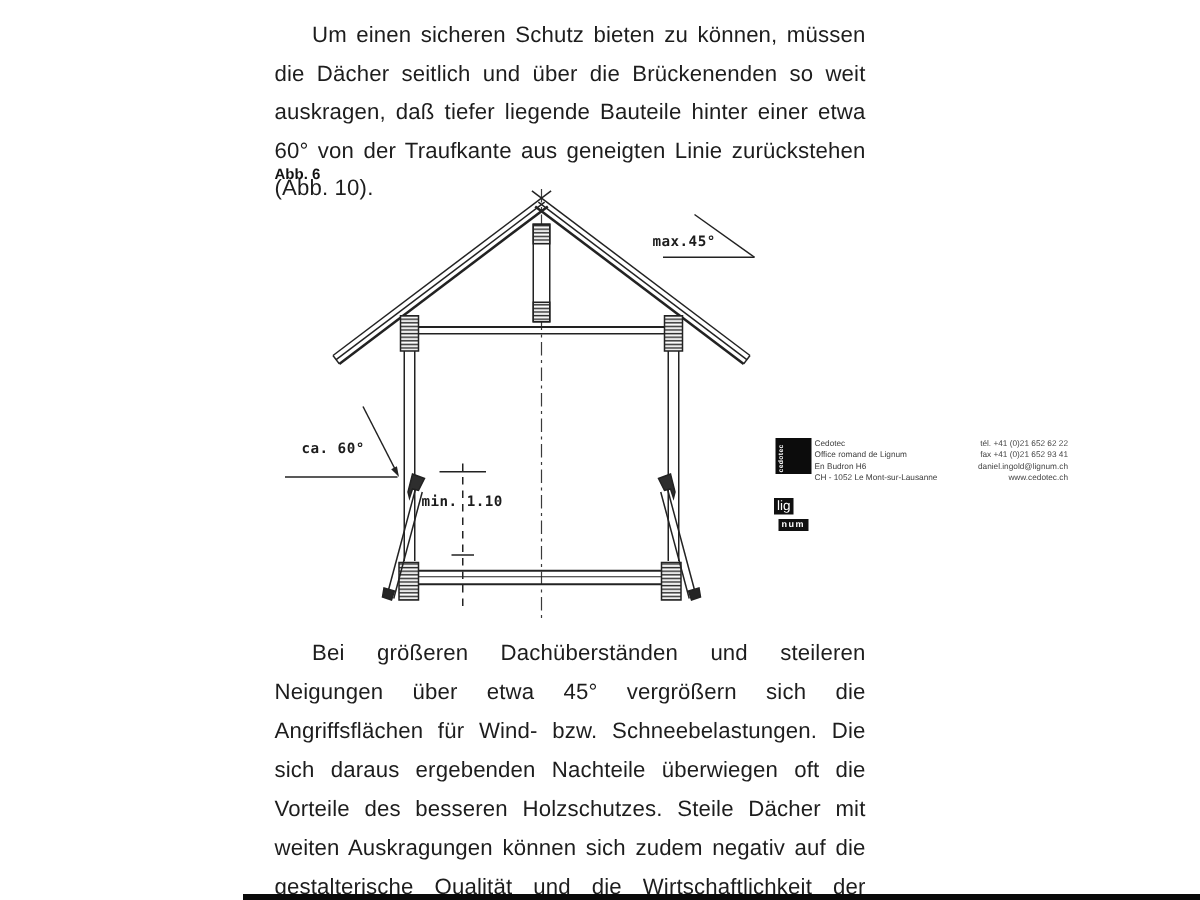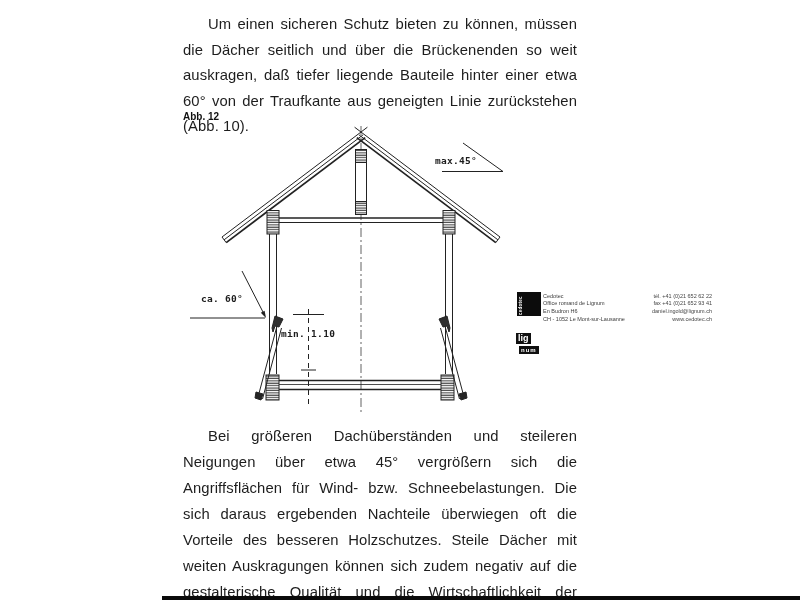--- a/index.html
+++ b/index.html
@@ -13,38 +13,38 @@
   .abb-label{position:absolute;left:183px;top:111px;font-size:10px;font-weight:bold;color:#111;}
   .figure-wrap{position:absolute;left:185px;top:123px;width:335px;height:302px;}
   svg text{font-family:"DejaVu Sans Mono","Liberation Mono",monospace;font-weight:bold;
            font-size:9.5px;fill:#1c1c1c;letter-spacing:.3px;}
   
   .cedotec-square{position:absolute;left:517px;top:292px;width:24px;height:24px;background:#0c0c0c;}
   .cedotec-vert{position:absolute;left:1px;top:23px;color:#fff;font-size:9px;font-weight:bold;
                 letter-spacing:.5px;transform:rotate(-90deg) scale(0.5);transform-origin:0 0;
                 white-space:nowrap;}
   .lignum-logo{position:absolute;left:516px;top:327px;}
-  .lignum-top{display:inline-block;background:#101010;color:#fff;font-weight:bold;
+  .lignum-top{display:inline-block;background:#101010;color:#fff;font-weight:normal;
               font-size:9px;line-height:9px;padding:1px 2px;}
   .lignum-bottom{display:block;background:#101010;color:#fff;font-weight:bold;width:fit-content;
                  font-size:6px;line-height:6px;padding:1px 2px;margin:1px 0 0 3px;letter-spacing:1px;}
   .lh-col{position:absolute;top:292px;width:200px;font-size:11px;line-height:15.4px;color:#3c3c3c;
           transform:scale(0.5);transform-origin:top left;}
   #lh-address{left:543px;}
   #lh-contact{left:612px;text-align:right;color:#454545;}
   .scan-line{position:absolute;left:162px;top:596px;width:638px;height:3.5px;background:#0a0a0a;}
 </style>
 </head>
 <body>
 
 <div class="page">
 
   <div class="para" id="para-top">Um einen sicheren Schutz bieten zu können, müssen die Dächer seitlich und über die Brückenenden so weit auskragen, daß tiefer liegende Bauteile hinter einer etwa 60° von der Traufkante aus geneigten Linie zurückstehen (Abb. 10).</div>
 
-  <div class="abb-label">Abb. 12</div>
+  <div class="abb-label">Abb. 6</div>
 
   <div class="figure-wrap">
     <svg width="335" height="302" viewBox="0 0 335 302" xmlns="http://www.w3.org/2000/svg">
       <defs>
         <pattern id="hatchH" width="3" height="2.4" patternUnits="userSpaceOnUse">
           <rect width="3" height="2.4" fill="#ffffff"></rect>
           <line x1="0" y1="1" x2="3" y2="1" stroke="#2a2a2a" stroke-width="1"></line>
         </pattern>
       </defs>
 

